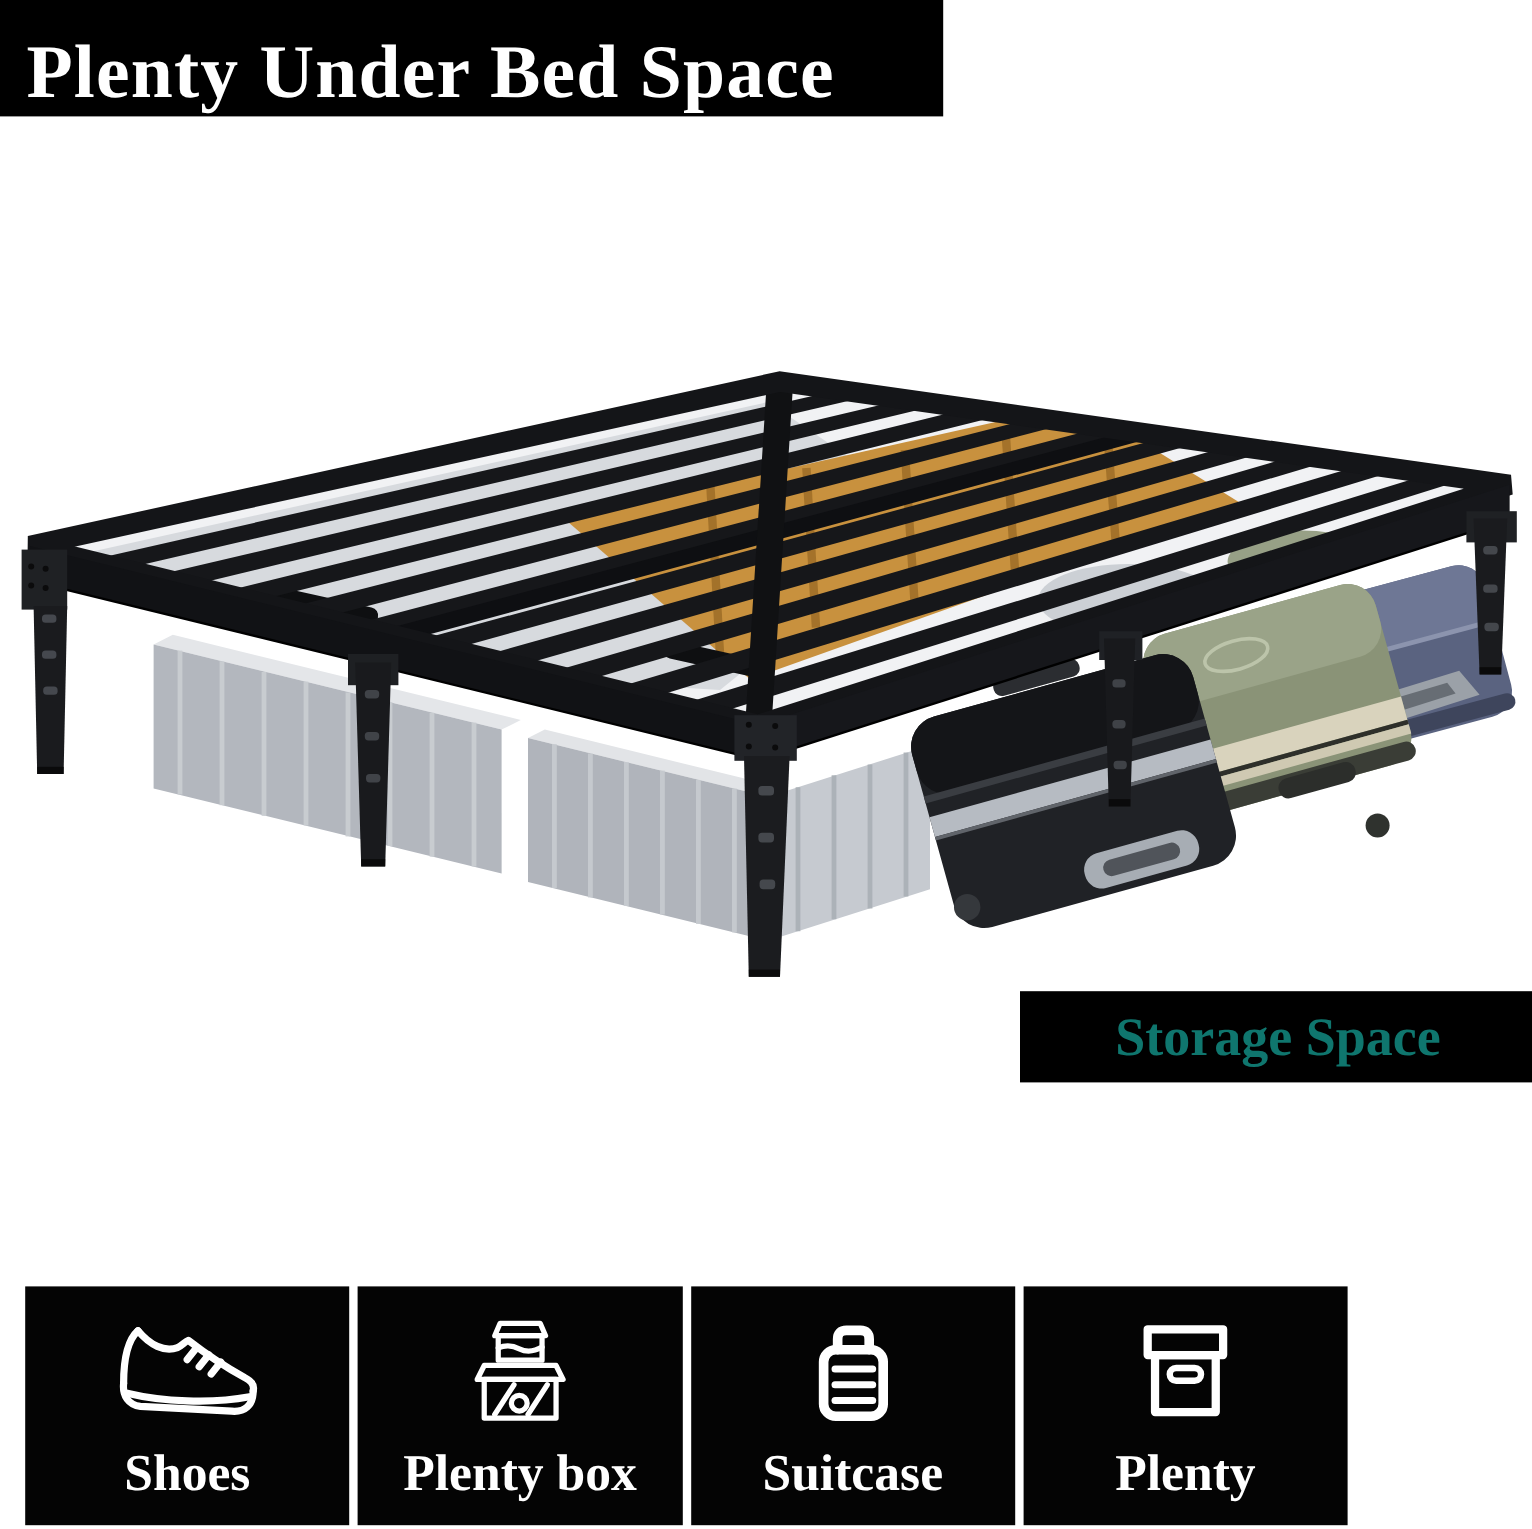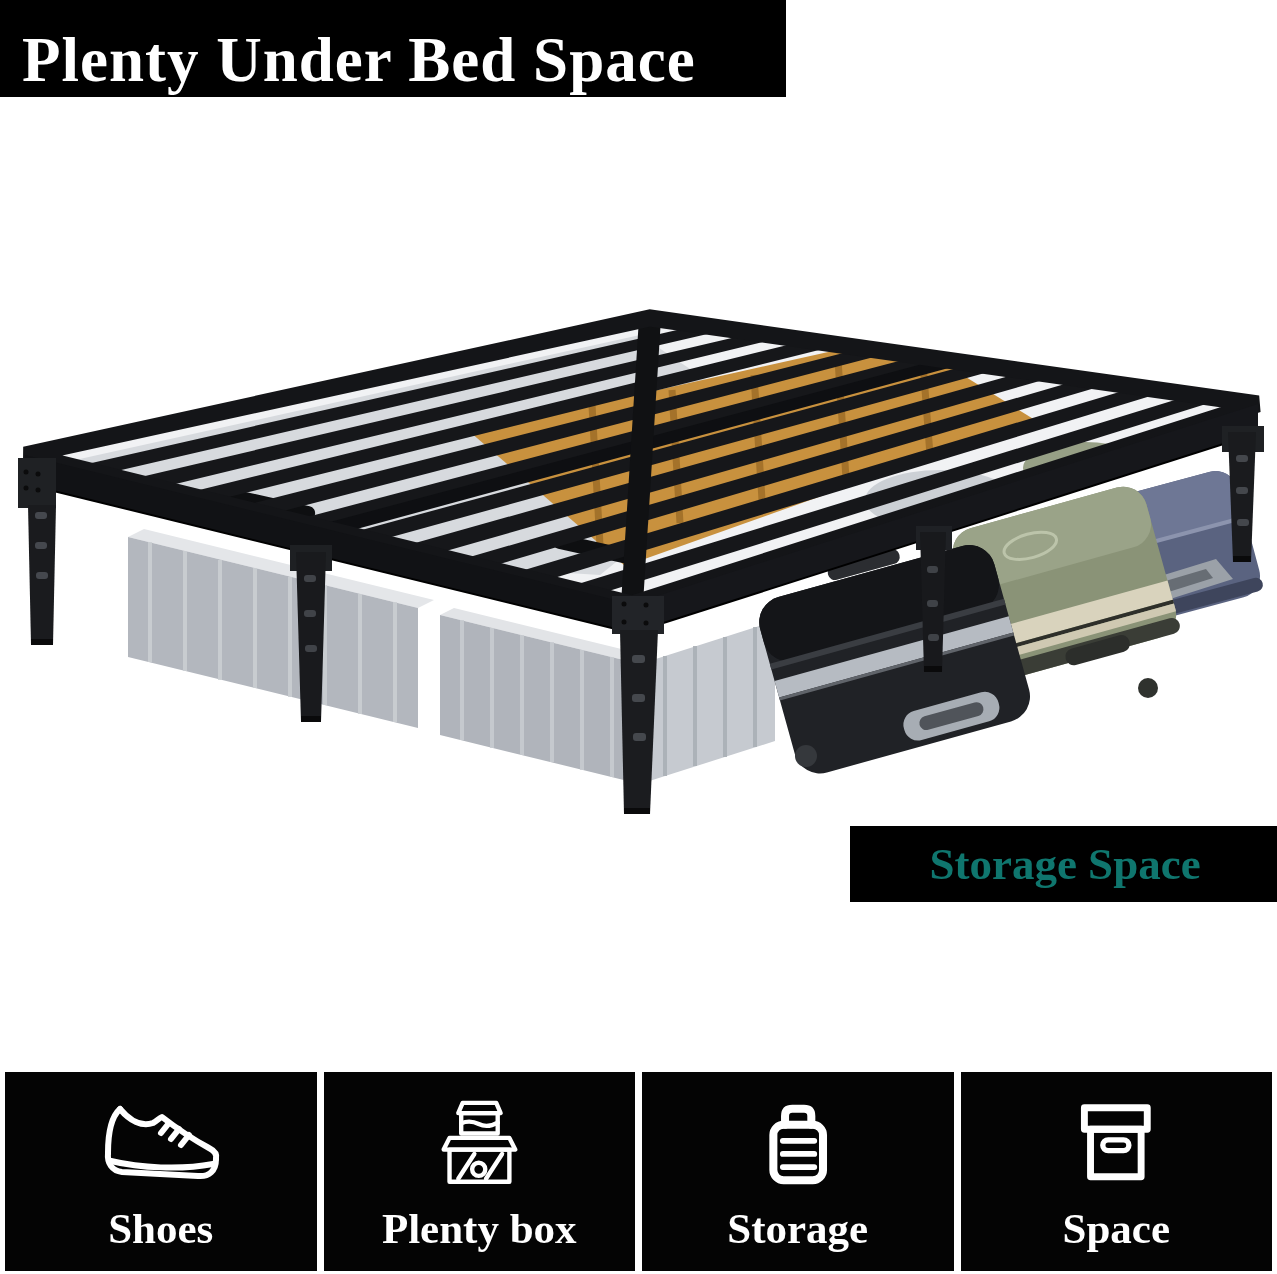--- a/index.html
+++ b/index.html
@@ -12,21 +12,21 @@
     position:absolute; left:0; top:0; width:786px; height:97px; background:#000;
     color:#fff; display:flex; align-items:flex-end; box-sizing:border-box;
     padding-left:22px; font-weight:bold; font-size:63px; letter-spacing:1px;
   }
   .storage-banner {
     position:absolute; left:850px; top:826px; width:430px; height:76px; background:#000;
     color:#0f766e; display:flex; align-items:center; justify-content:center;
     font-weight:bold; font-size:45px;
   }
   .tiles {
-    position:absolute; left:5px; top:1072px; width:1267px; height:199px;
+    position:absolute; left:21px; top:1072px; width:1102px; height:199px;
     display:flex; gap:7px;border-radius:26px;
   }
   .tile {
     flex:1; background:#040404; color:#fff; display:flex; flex-direction:column;
     align-items:center; justify-content:center; gap:18px; padding-top:4px; box-sizing:border-box;
   }
   .tile-icon { height:92px; width:auto; display:block; }
   .tile-label { font-size:43px; font-weight:bold; line-height:1; }
 </style>
 </head>
@@ -253,26 +253,26 @@
     </div>
 
     <div class="tile">
       <svg class="tile-icon" viewBox="0 0 130 126" fill="none" stroke="#ffffff" stroke-linecap="round" stroke-linejoin="round">
         <path d="M48,38 V26 Q48,16 58,16 H74 Q84,16 84,26 V38" stroke-width="11"></path>
         <rect x="32" y="38" width="68" height="76" rx="14" stroke-width="11"></rect>
         <line x1="45" y1="60" x2="88" y2="60" stroke-width="8"></line>
         <line x1="45" y1="78" x2="88" y2="78" stroke-width="8"></line>
         <line x1="45" y1="96" x2="88" y2="96" stroke-width="8"></line>
       </svg>
-      <div class="tile-label">Storage</div>
+      <div class="tile-label">Suitcase</div>
     </div>
 
     <div class="tile">
       <svg class="tile-icon" viewBox="0 0 130 120" fill="none" stroke="#ffffff" stroke-linecap="round" stroke-linejoin="round">
         <rect x="24" y="14" width="82" height="28" stroke-width="9"></rect>
         <polygon points="32,42 98,42 98,104 32,104" stroke-width="9"></polygon>
         <rect x="48" y="56" width="34" height="14" rx="7" stroke-width="7"></rect>
       </svg>
-      <div class="tile-label">Space</div>
+      <div class="tile-label">Plenty</div>
     </div>
 
   </div>
 </div>
 
 </body></html>

